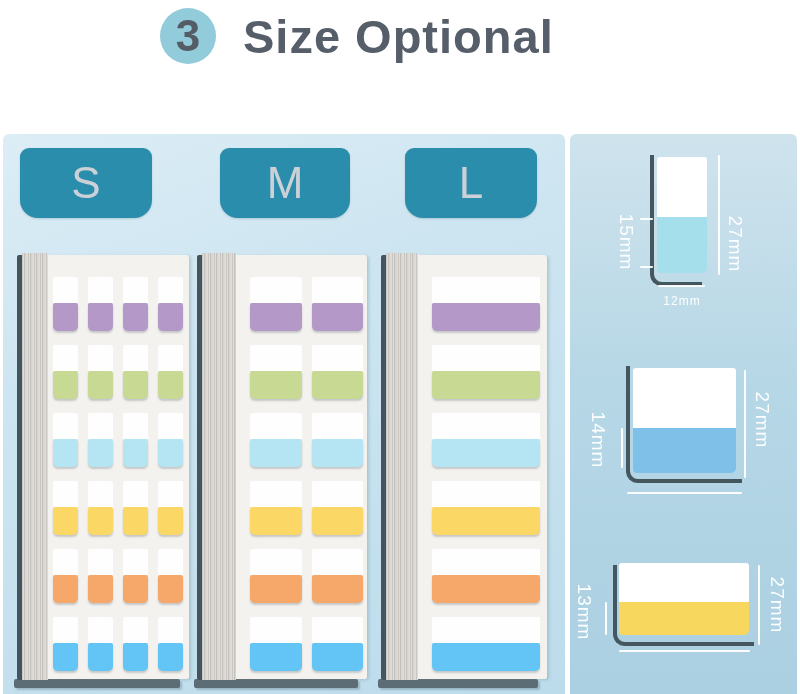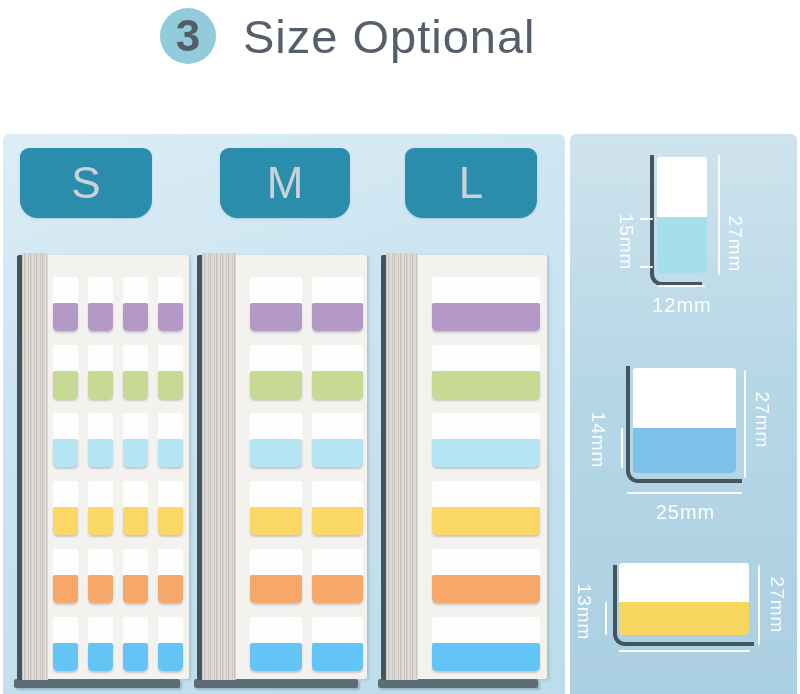--- a/index.html
+++ b/index.html
@@ -7,21 +7,21 @@
     width:800px;height:694px;background:#ffffff;position:relative;overflow:hidden;
     font-family:"Liberation Sans",sans-serif;
   }
   
   .header-badge{
     position:absolute;left:160px;top:8px;width:56px;height:56px;border-radius:50%;
     background:#92cbd9;display:flex;align-items:center;justify-content:center;
     font-size:44px;font-weight:bold;color:#545c66;
   }
   .page-title{
-    position:absolute;left:243px;top:9px;font-size:47px;font-weight:normal;
+    position:absolute;left:243px;top:9px;font-size:47px;font-weight:bold;
     color:#555e69;letter-spacing:1px;white-space:nowrap;
   }
   
   .left-panel{
     position:absolute;left:3px;top:134px;width:562px;height:560px;
     background:linear-gradient(160deg,#dcedf6 0%,#cde5f1 35%,#c4e0ee 70%,#bcdcec 100%);
     border-radius:6px 6px 0 0;
   }
   .right-panel{
     position:absolute;left:570px;top:134px;width:227px;height:560px;
@@ -75,21 +75,21 @@
     border-bottom-left-radius:12px;
   }
   .diagram-tab{position:absolute;display:flex;flex-direction:column;}
   .dt-top{background:#ffffff;flex:1;border-radius:3px 3px 0 0;}
   .dt-bottom{border-radius:0 0 5px 4px;}
   .v-line{position:absolute;width:2px;background:rgba(255,255,255,.95);border-radius:1px;}
   .h-line{position:absolute;height:2px;background:rgba(255,255,255,.95);border-radius:1px;}
   .dim-label{position:absolute;color:rgba(255,255,255,.97);font-size:19px;letter-spacing:1px;}
   .dim-label.rot{display:flex;align-items:center;justify-content:center;}
   .dim-label.rot span{transform:rotate(90deg);white-space:nowrap;display:block;}
-  .dim-label.horiz{text-align:center;font-size:20px;}
+  .dim-label.horiz{text-align:center;font-size:12px;}
   
   .dgs-bracket{left:80px;top:21px;width:48px;height:127px;}
   .dgs-tab{left:87px;top:23px;width:50px;height:116px;}
   .dgs-tab .dt-bottom{height:56px;}
   .dgs-right-line{left:148px;top:21px;height:120px;}
   .dgs-h-label{left:150px;top:50px;width:30px;height:120px;}
   .dgs-tick-top{left:70px;top:84px;width:13px;}
   .dgs-tick-bot{left:70px;top:132px;width:13px;}
   .dgs-t-label{left:42px;top:52px;width:28px;height:112px;}
   .dgs-bot-line{left:88px;top:151px;width:47px;}
@@ -389,21 +389,20 @@
   </div>
   <div class="v-line dgm-left-line"></div>
   <div class="dim-label rot dgm-t-label">
       <span>14mm</span>
     </div>
   <div class="v-line dgm-right-line"></div>
   <div class="dim-label rot dgm-h-label">
       <span>27mm</span>
     </div>
   <div class="h-line dgm-bot-line"></div>
-  <div class="dim-label horiz dgm-w-label">25mm</div>
 
   <div class="d-bracket dgl-bracket"></div>
   <div class="diagram-tab dgl-tab">
     <div class="dt-top"></div>
     <div class="dt-bottom" style="background: rgb(248, 215, 95);"></div>
   </div>
   <div class="v-line dgl-left-line"></div>
   <div class="dim-label rot dgl-t-label">
       <span>13mm</span>
     </div>

